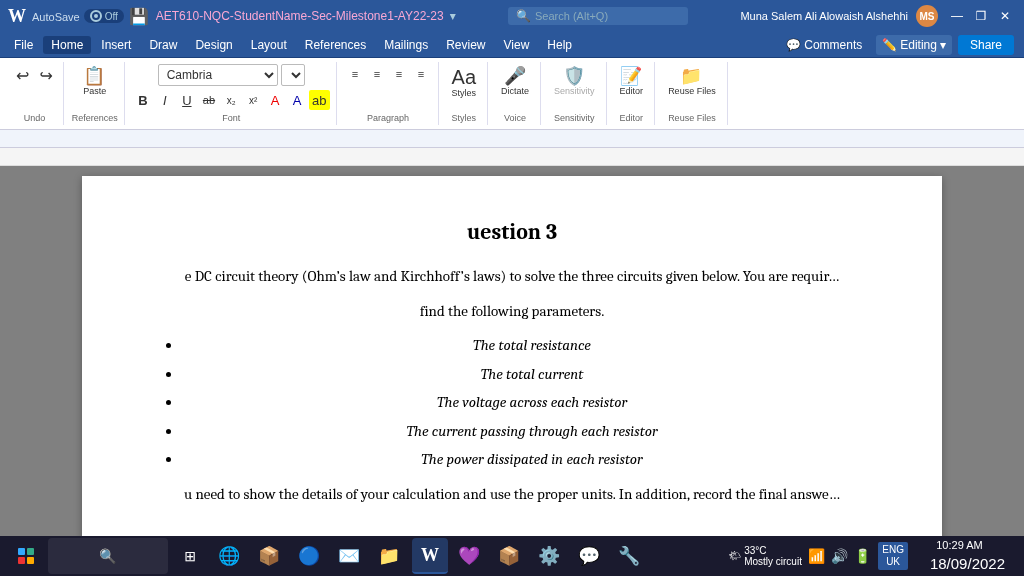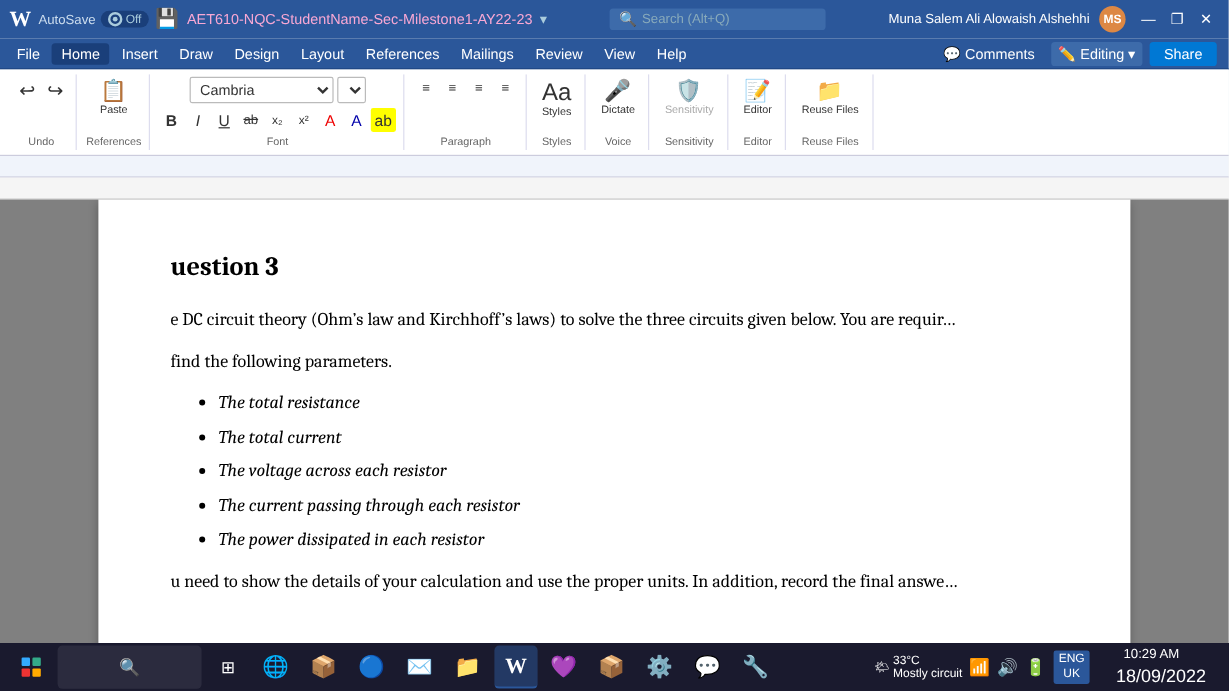--- a/index.html
+++ b/index.html
@@ -64,21 +64,21 @@
     .font-select { height: 22px; border: 1px solid #bbb; border-radius: 2px; font-size: 12px; padding: 0 4px; color: #333; background: white; width: 120px; }
     .size-select { height: 22px; border: 1px solid #bbb; border-radius: 2px; font-size: 12px; padding: 0 2px; color: #333; background: white; width: 24px; }
 
     
     .fmt-row { display: flex; gap: 2px; align-items: center; margin-top: 2px; }
 
     
     .ruler { height: 18px; background: #f5f5f5; border-bottom: 1px solid #ddd; display: flex; align-items: center; overflow: hidden; position: relative; }
 
     
-    .doc-area { background: #808080; padding: 0 0; height: calc(576px - 32px - 26px - 90px - 18px - 24px); overflow: hidden; display: flex; justify-content: center; }
+    .doc-area { background: #808080; padding: 10px 0; height: calc(576px - 32px - 26px - 90px - 18px - 24px); overflow: hidden; display: flex; justify-content: center; text-align: center; }
     .doc-page { background: white; width: 860px; min-height: 100%; padding: 40px 60px; font-family: Cambria, serif; font-size: 15px; color: #000; line-height: 1.5; box-shadow: 0 2px 8px rgba(0,0,0,0.3); }
     .doc-heading { font-size: 22px; font-weight: bold; margin-bottom: 16px; font-family: Cambria, serif; }
     .doc-para { margin-bottom: 12px; }
     .doc-list { margin-left: 40px; margin-bottom: 12px; }
     .doc-list li { margin-bottom: 6px; list-style-type: disc; font-style: italic; }
 
     
     .statusbar { height: 24px; background: #2b579a; display: flex; align-items: center; padding: 0 8px; gap: 16px; color: white; font-size: 11px; }
     .statusbar-right { margin-left: auto; display: flex; align-items: center; gap: 8px; }
     .zoom-slider { width: 80px; height: 4px; background: #6a8fc0; border-radius: 2px; position: relative; cursor: pointer; }

